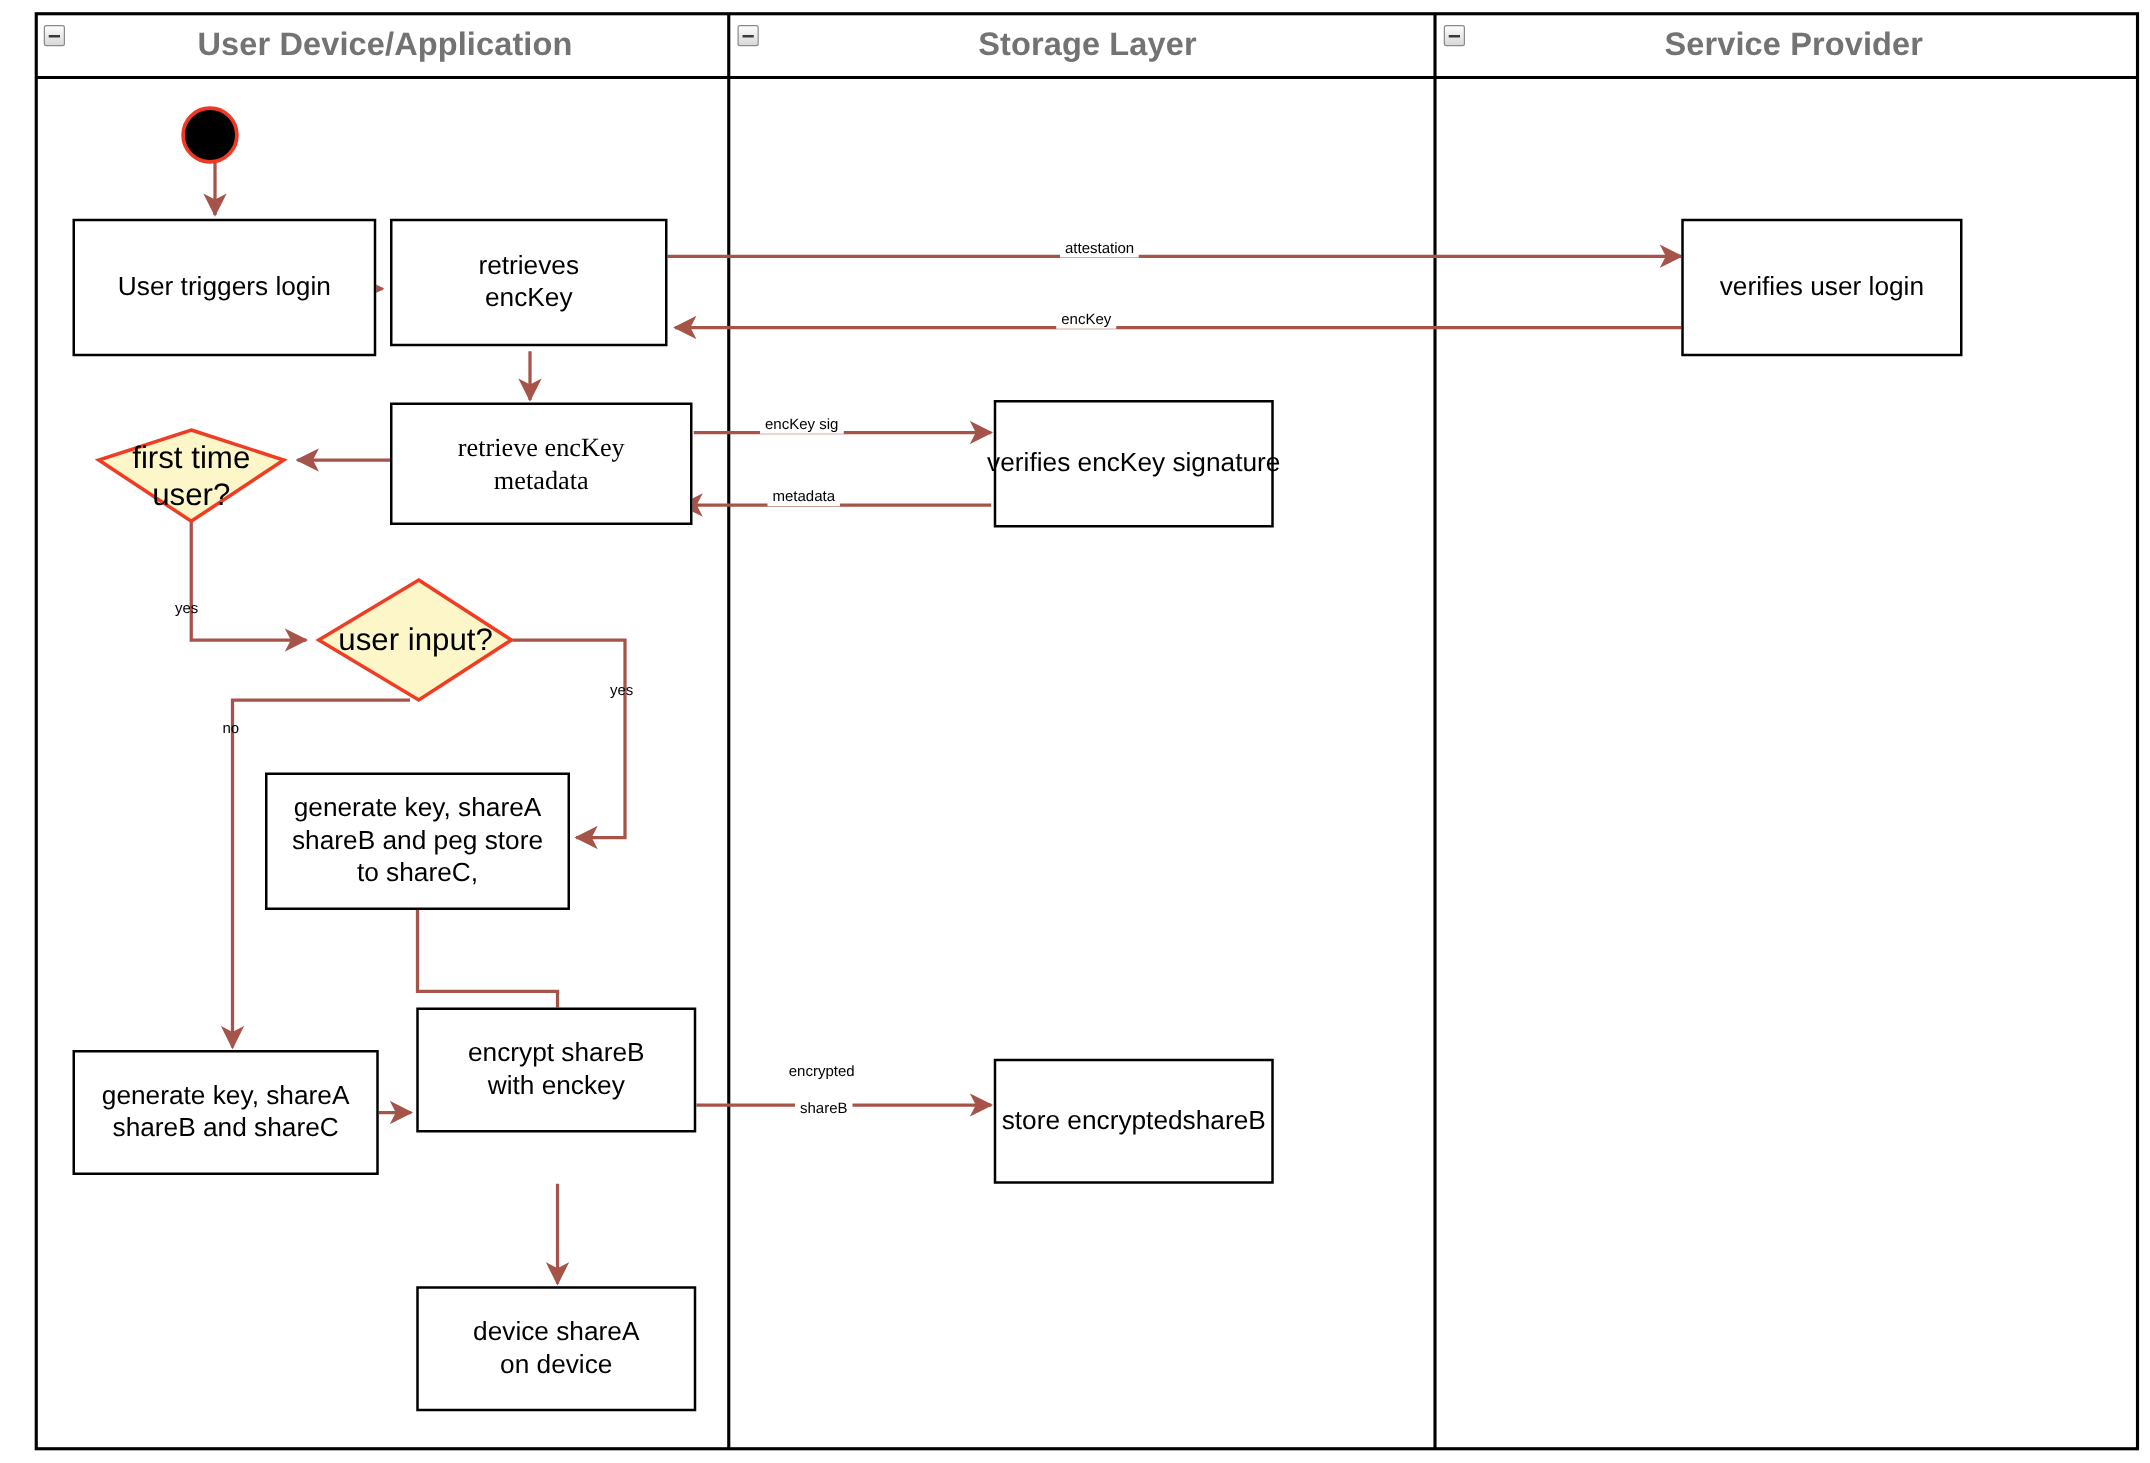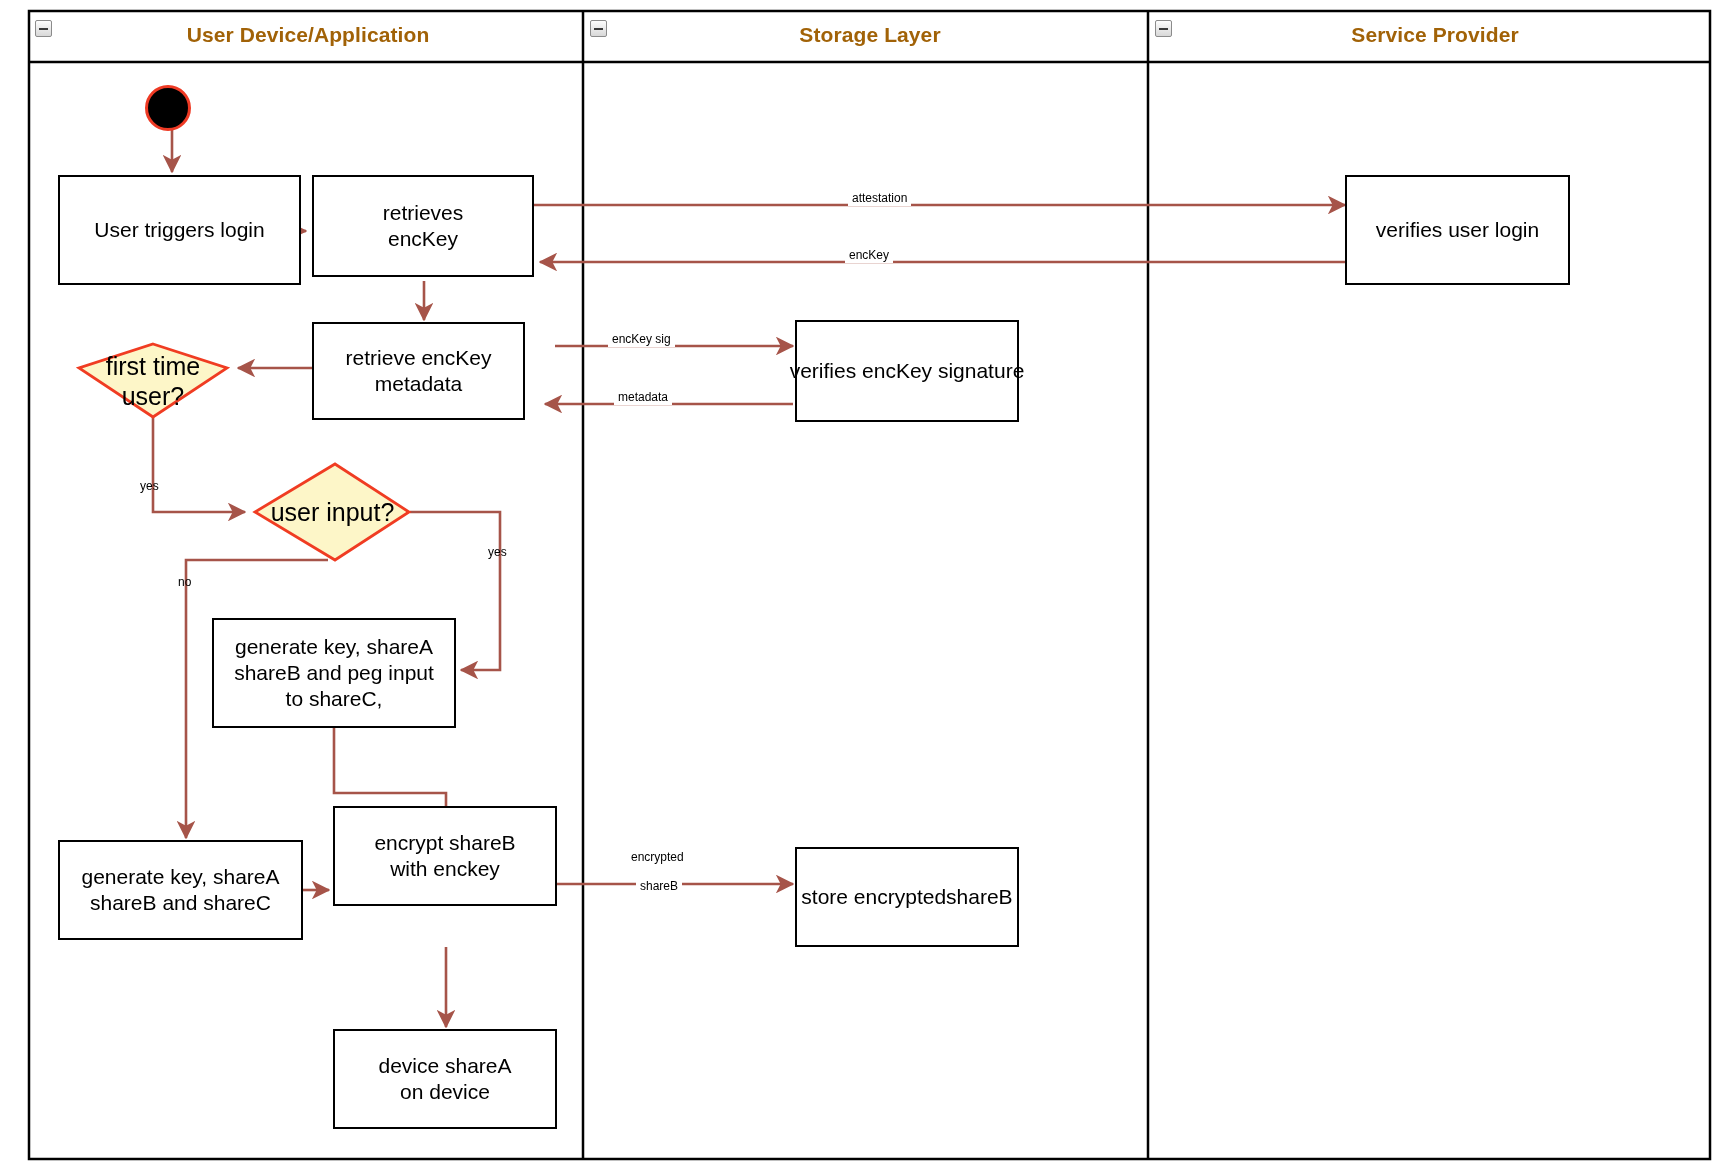--- a/index.html
+++ b/index.html
@@ -1,21 +1,21 @@
 <!DOCTYPE html>
 <html><head>
 <meta charset="utf-8">
 <style>
   html,body{margin:0;padding:0;background:#ffffff;}
   body{font-family:"Liberation Sans",sans-serif;}
   #canvas{position:relative;width:1720px;height:1170px;background:#ffffff;overflow:hidden;}
   #diagram-svg{position:absolute;left:0;top:0;width:1720px;height:1170px;}
   .lane-title{
     position:absolute;display:flex;align-items:center;justify-content:center;
-    font-weight:bold;font-size:21px;color:#a16207;letter-spacing:.1px;
+    font-weight:bold;font-size:26px;color:#737373;letter-spacing:.1px;
   }
   .collapse-icon{
     position:absolute;width:17px;height:17px;
     background:linear-gradient(#fdfdfd,#d8d8d8);
     border:1px solid #8b8b8b;border-radius:2px;
     box-sizing:border-box;
   }
   .collapse-icon::after{
     content:"";position:absolute;left:3px;right:3px;top:7px;height:2px;background:#3a3a3a;
   }
@@ -112,32 +112,32 @@
 
   <div class="node action" style="left:312px;top:175px;width:222px;height:102px;flex-direction:column;">
     <span>retrieves</span>
     <span>encKey</span>
   </div>
 
   <div class="node action" style="left:1345px;top:175px;width:225px;height:110px;">
     <span>verifies user login</span>
   </div>
 
-  <div class="node action" style="left:312px;top:322px;width:213px;height:98px;flex-direction:column;">
+  <div class="node action" style="left:312px;top:322px;width:242px;height:98px;flex-direction:column;font-family:Liberation Serif, serif;">
     <span>retrieve encKey</span>
     <span>metadata</span>
   </div>
 
   <div class="node action overflow" style="left:795px;top:320px;width:224px;height:102px;">
     <span style="white-space:nowrap;">verifies encKey signature</span>
   </div>
 
   <div class="node action" style="left:212px;top:618px;width:244px;height:110px;flex-direction:column;">
     <span>generate key, shareA</span>
-    <span>shareB and peg input</span>
+    <span>shareB and peg store</span>
     <span>to shareC,</span>
   </div>
 
   <div class="node action" style="left:58px;top:840px;width:245px;height:100px;flex-direction:column;">
     <span>generate key, shareA</span>
     <span>shareB and shareC</span>
   </div>
 
   <div class="node action" style="left:333px;top:806px;width:224px;height:100px;flex-direction:column;">
     <span>encrypt shareB</span>

